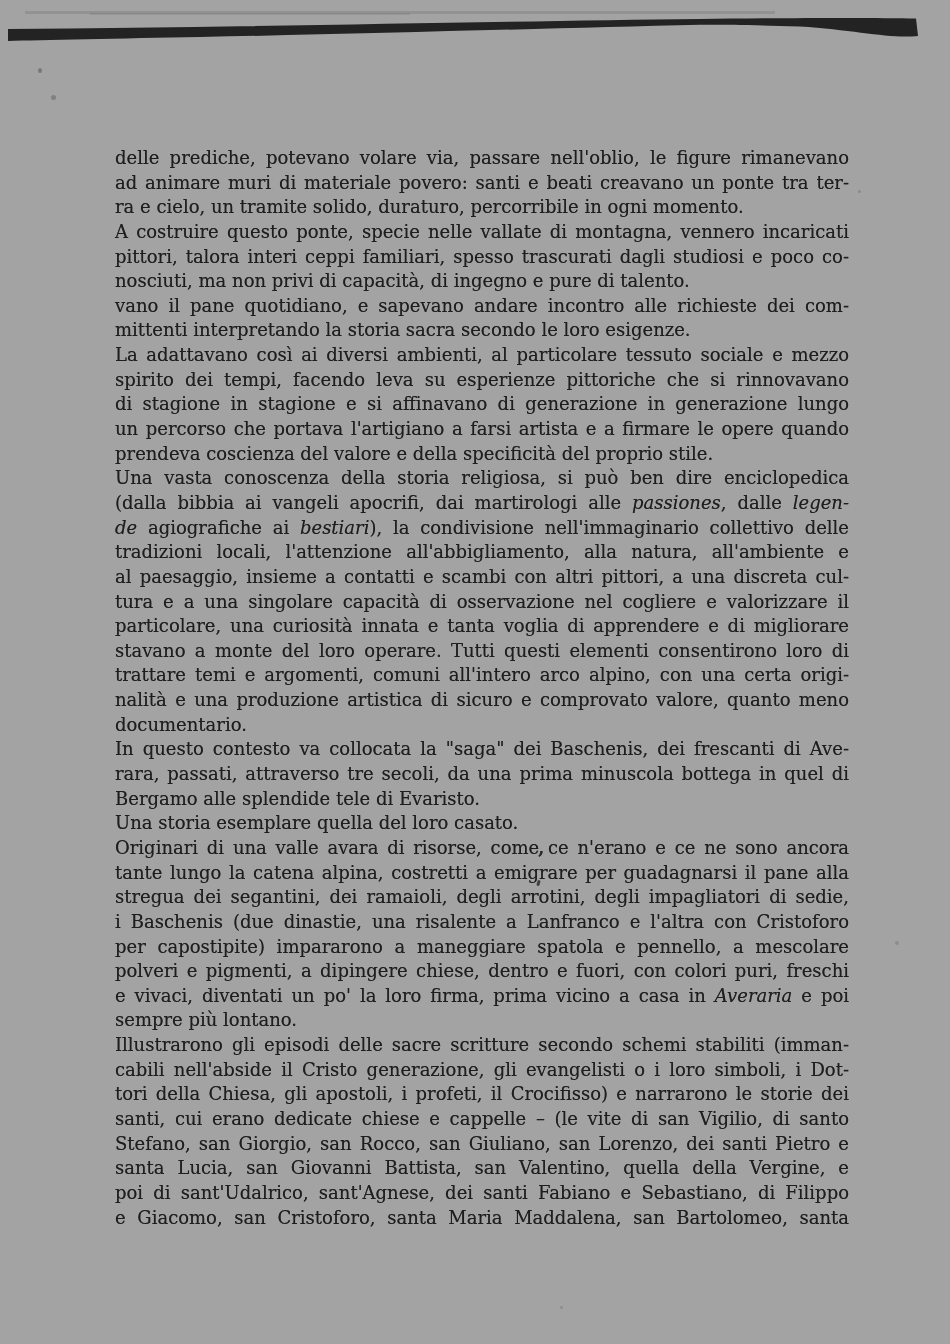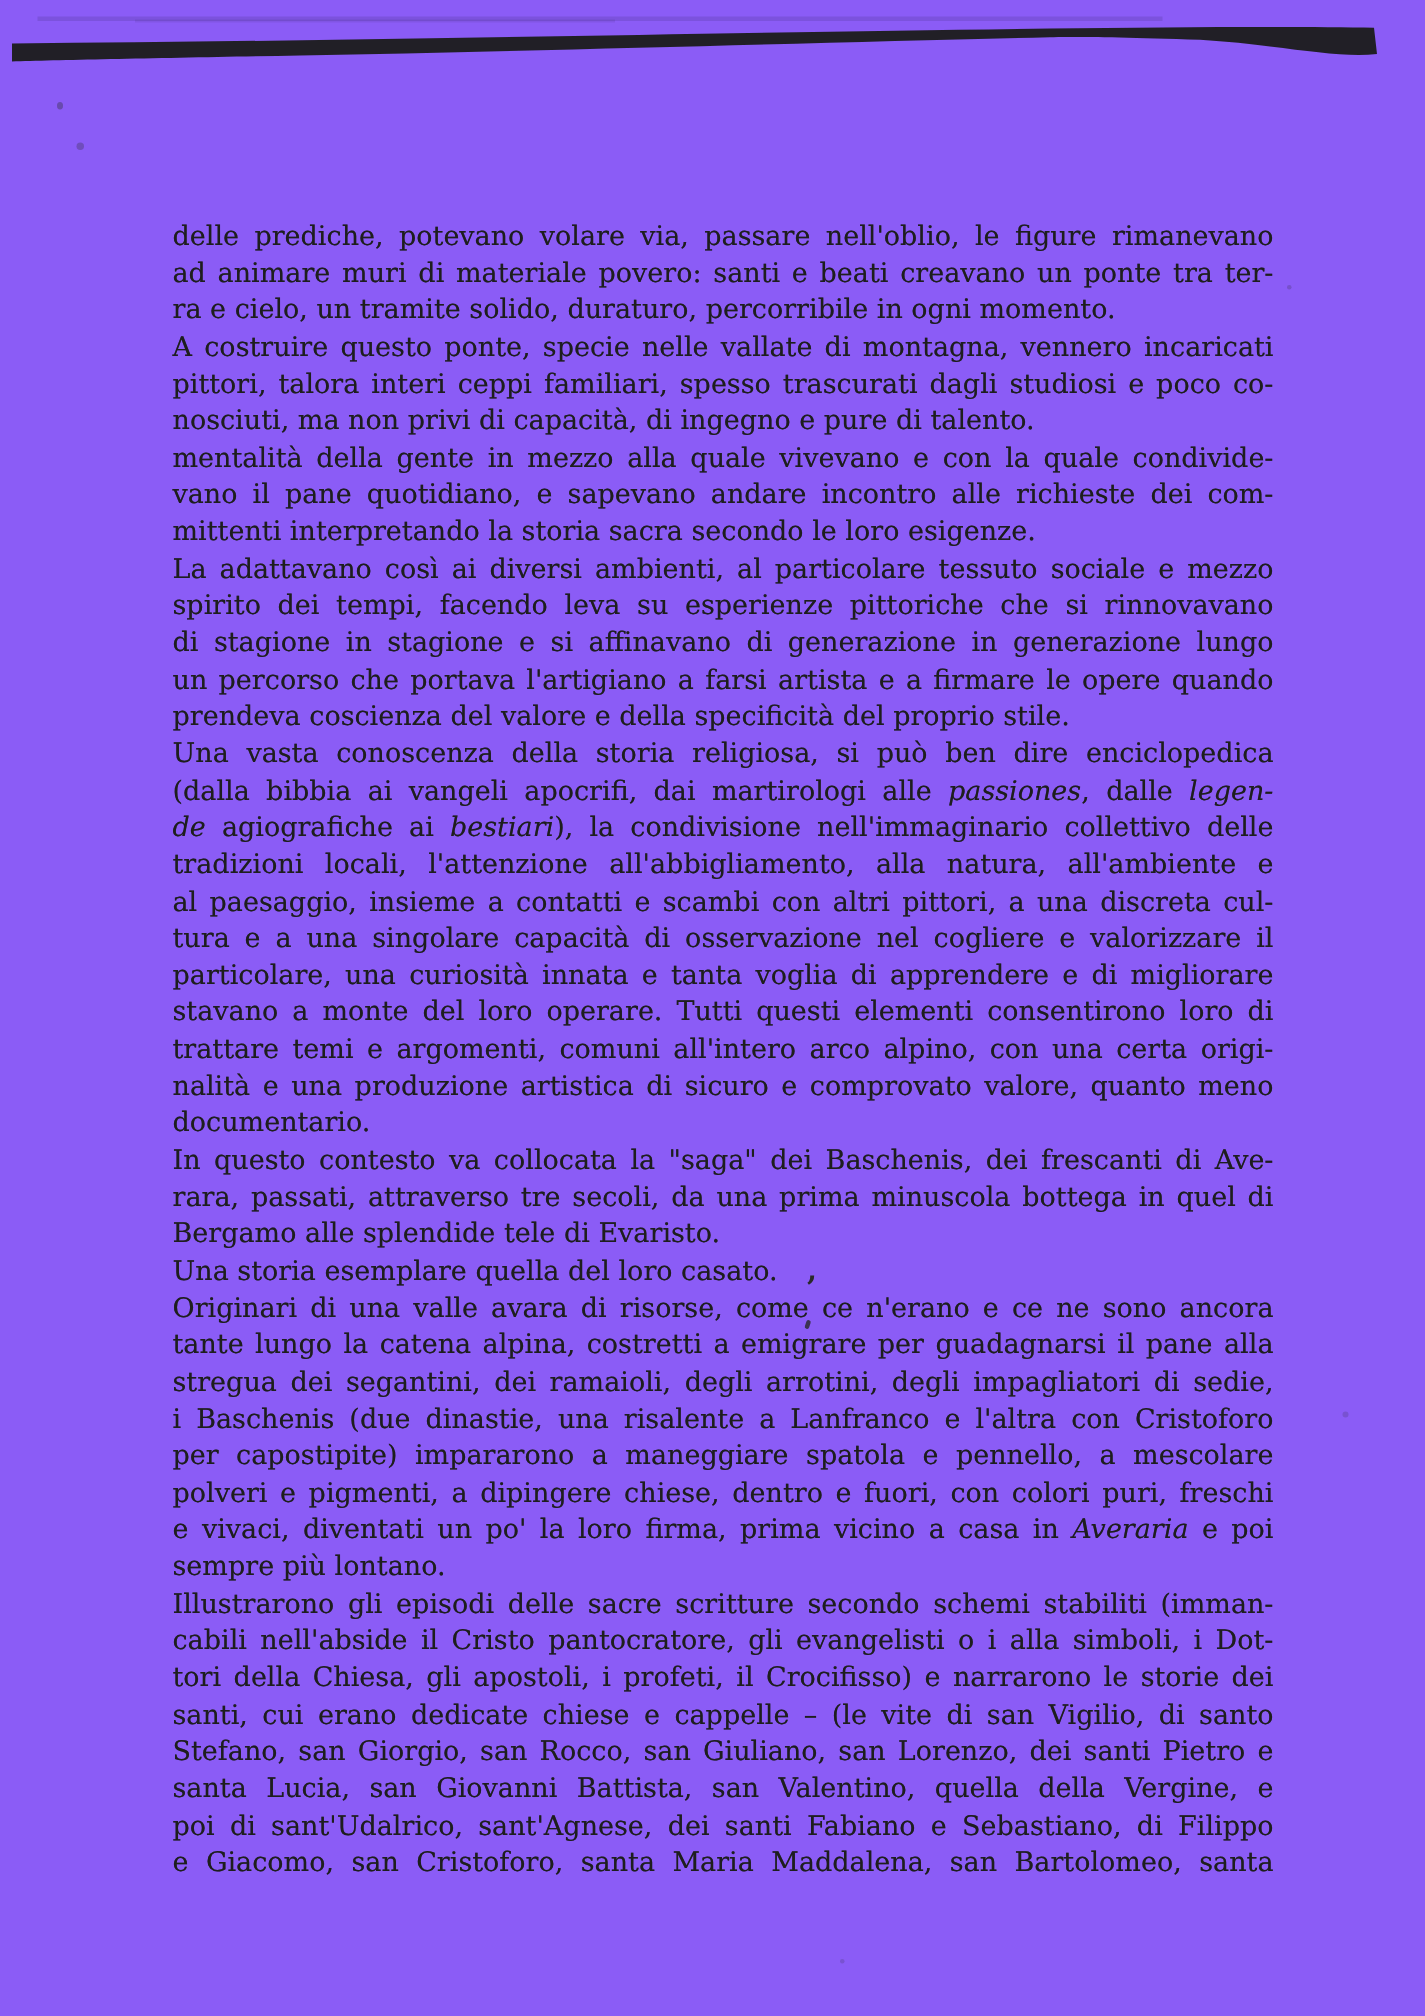--- a/index.html
+++ b/index.html
@@ -4,21 +4,21 @@
 <style>
   html, body { margin: 0; padding: 0; }
   body {
     width: 950px; height: 1344px;
     background: #ffffff;
     font-family: "DejaVu Serif", "Liberation Serif", serif;
   }
   .page {
     position: relative;
     width: 950px; height: 1344px;
-    background: #8b5cf6;
+    background: #a3a3a3;
     overflow: hidden;
   }
   .scan-top-svg {
     position: absolute; left: 0; top: 0;
     width: 950px; height: 60px;
     display: block;
   }
   .text-block {
     position: absolute;
     left: 115px; top: 146px;
@@ -78,21 +78,20 @@
         <div class="line"><span>delle prediche, potevano volare via, passare nell'oblio, le figure rimanevano</span></div>
         <div class="line"><span>ad animare muri di materiale povero: santi e beati creavano un ponte tra ter-</span></div>
         <div class="line last"><span>ra e cielo, un tramite solido, duraturo, percorribile in ogni momento.</span></div>
       </div>
       <div class="para">
         <div class="line"><span>A costruire questo ponte, specie nelle vallate di montagna, vennero incaricati</span></div>
         <div class="line"><span>pittori, talora interi ceppi familiari, spesso trascurati dagli studiosi e poco co-</span></div>
         <div class="line last"><span>nosciuti, ma non privi di capacità, di ingegno e pure di talento.</span></div>
       </div>
       <div class="para">
-        <div class="line"><span>mentalità della gente in mezzo alla quale vivevano e con la quale condivide-</span></div>
         <div class="line"><span>vano il pane quotidiano, e sapevano andare incontro alle richieste dei com-</span></div>
         <div class="line last"><span>mittenti interpretando la storia sacra secondo le loro esigenze.</span></div>
       </div>
       <div class="para">
         <div class="line"><span>La adattavano così ai diversi ambienti, al particolare tessuto sociale e mezzo</span></div>
         <div class="line"><span>spirito dei tempi, facendo leva su esperienze pittoriche che si rinnovavano</span></div>
         <div class="line"><span>di stagione in stagione e si affinavano di generazione in generazione lungo</span></div>
         <div class="line"><span>un percorso che portava l'artigiano a farsi artista e a firmare le opere quando</span></div>
         <div class="line last"><span>prendeva coscienza del valore e della specificità del proprio stile.</span></div>
       </div>
@@ -122,21 +121,21 @@
         <div class="line"><span>tante lungo la catena alpina, costretti a emigrare per guadagnarsi il pane alla</span></div>
         <div class="line"><span>stregua dei segantini, dei ramaioli, degli arrotini, degli impagliatori di sedie,</span></div>
         <div class="line"><span>i Baschenis (due dinastie, una risalente a Lanfranco e l'altra con Cristoforo</span></div>
         <div class="line"><span>per capostipite) impararono a maneggiare spatola e pennello, a mescolare</span></div>
         <div class="line"><span>polveri e pigmenti, a dipingere chiese, dentro e fuori, con colori puri, freschi</span></div>
         <div class="line"><span>e vivaci, diventati un po' la loro firma, prima vicino a casa in </span><i>Averaria</i><span> e poi</span></div>
         <div class="line last"><span>sempre più lontano.</span></div>
       </div>
       <div class="para">
         <div class="line"><span>Illustrarono gli episodi delle sacre scritture secondo schemi stabiliti (imman-</span></div>
-        <div class="line"><span>cabili nell'abside il Cristo pantocratore, gli evangelisti o i alla simboli, i Dot-</span></div>
+        <div class="line"><span>cabili nell'abside il Cristo generazione, gli evangelisti o i loro simboli, i Dot-</span></div>
         <div class="line"><span>tori della Chiesa, gli apostoli, i profeti, il Crocifisso) e narrarono le storie dei</span></div>
         <div class="line"><span>santi, cui erano dedicate chiese e cappelle – (le vite di san Vigilio, di santo</span></div>
         <div class="line"><span>Stefano, san Giorgio, san Rocco, san Giuliano, san Lorenzo, dei santi Pietro e</span></div>
         <div class="line"><span>santa Lucia, san Giovanni Battista, san Valentino, quella della Vergine, e</span></div>
         <div class="line"><span>poi di sant'Udalrico, sant'Agnese, dei santi Fabiano e Sebastiano, di Filippo</span></div>
         <div class="line"><span>e Giacomo, san Cristoforo, santa Maria Maddalena, san Bartolomeo, santa</span></div>
       </div>
     </div>
 
   <div class="speck" style="left:38px; top:68px; width:4px; height:5px;"></div>

